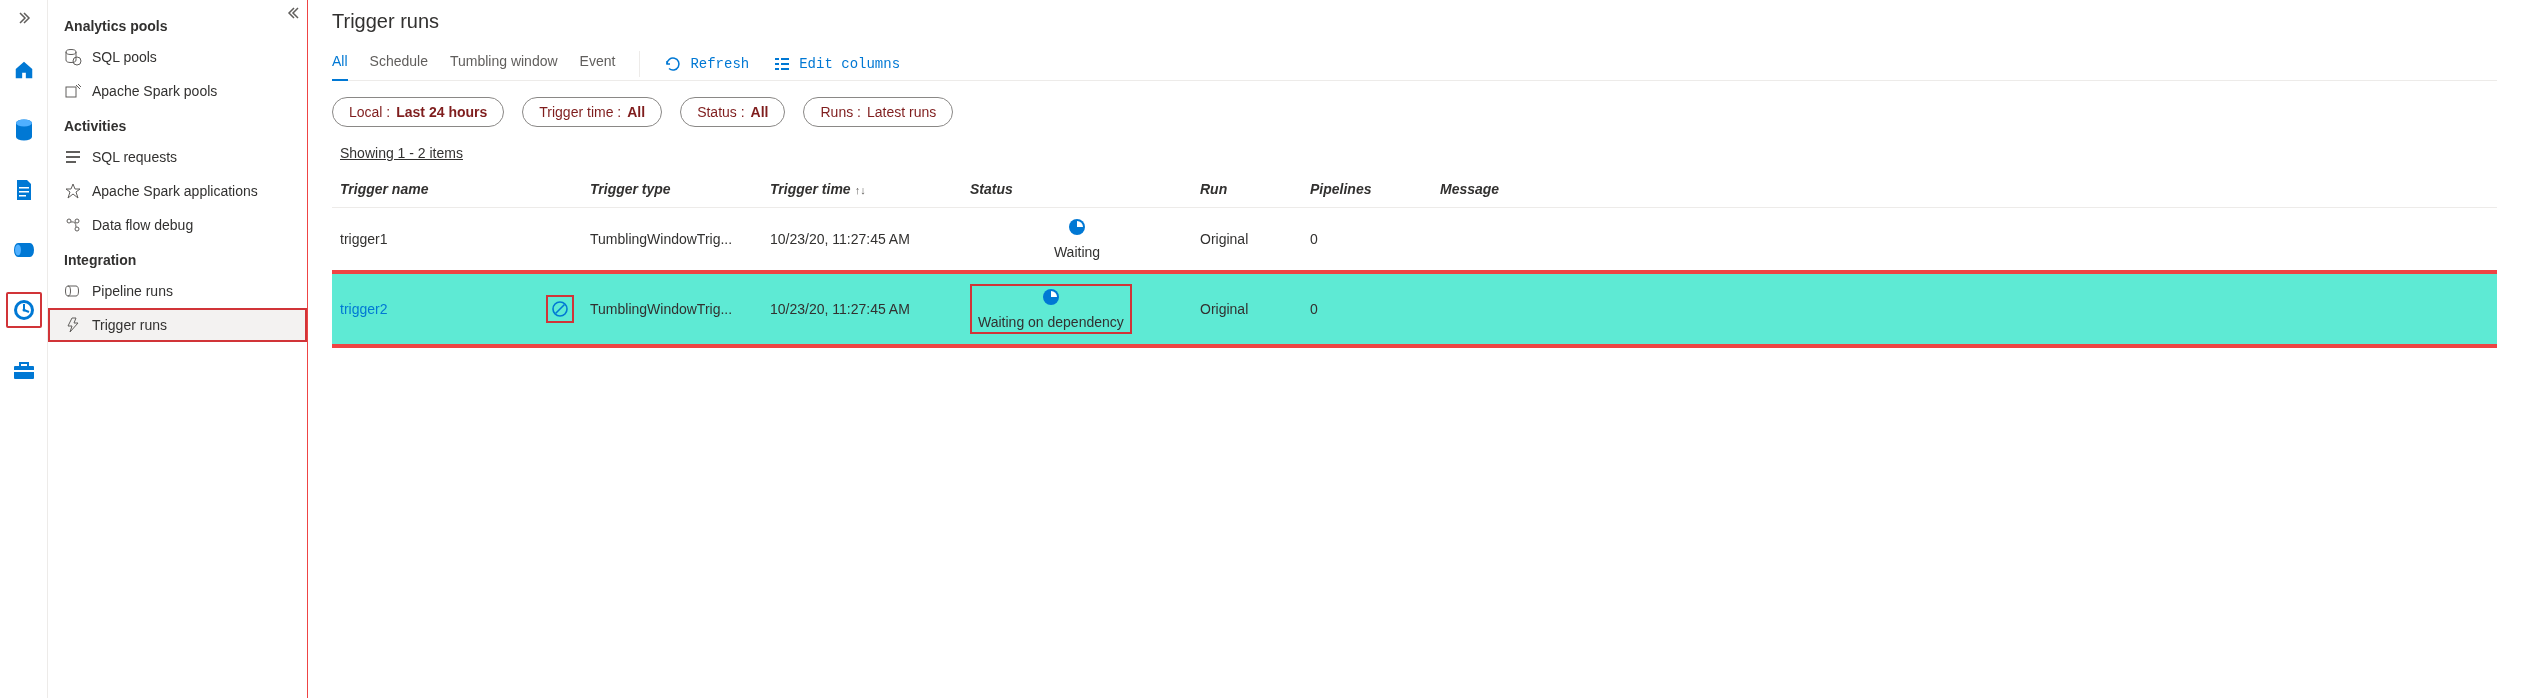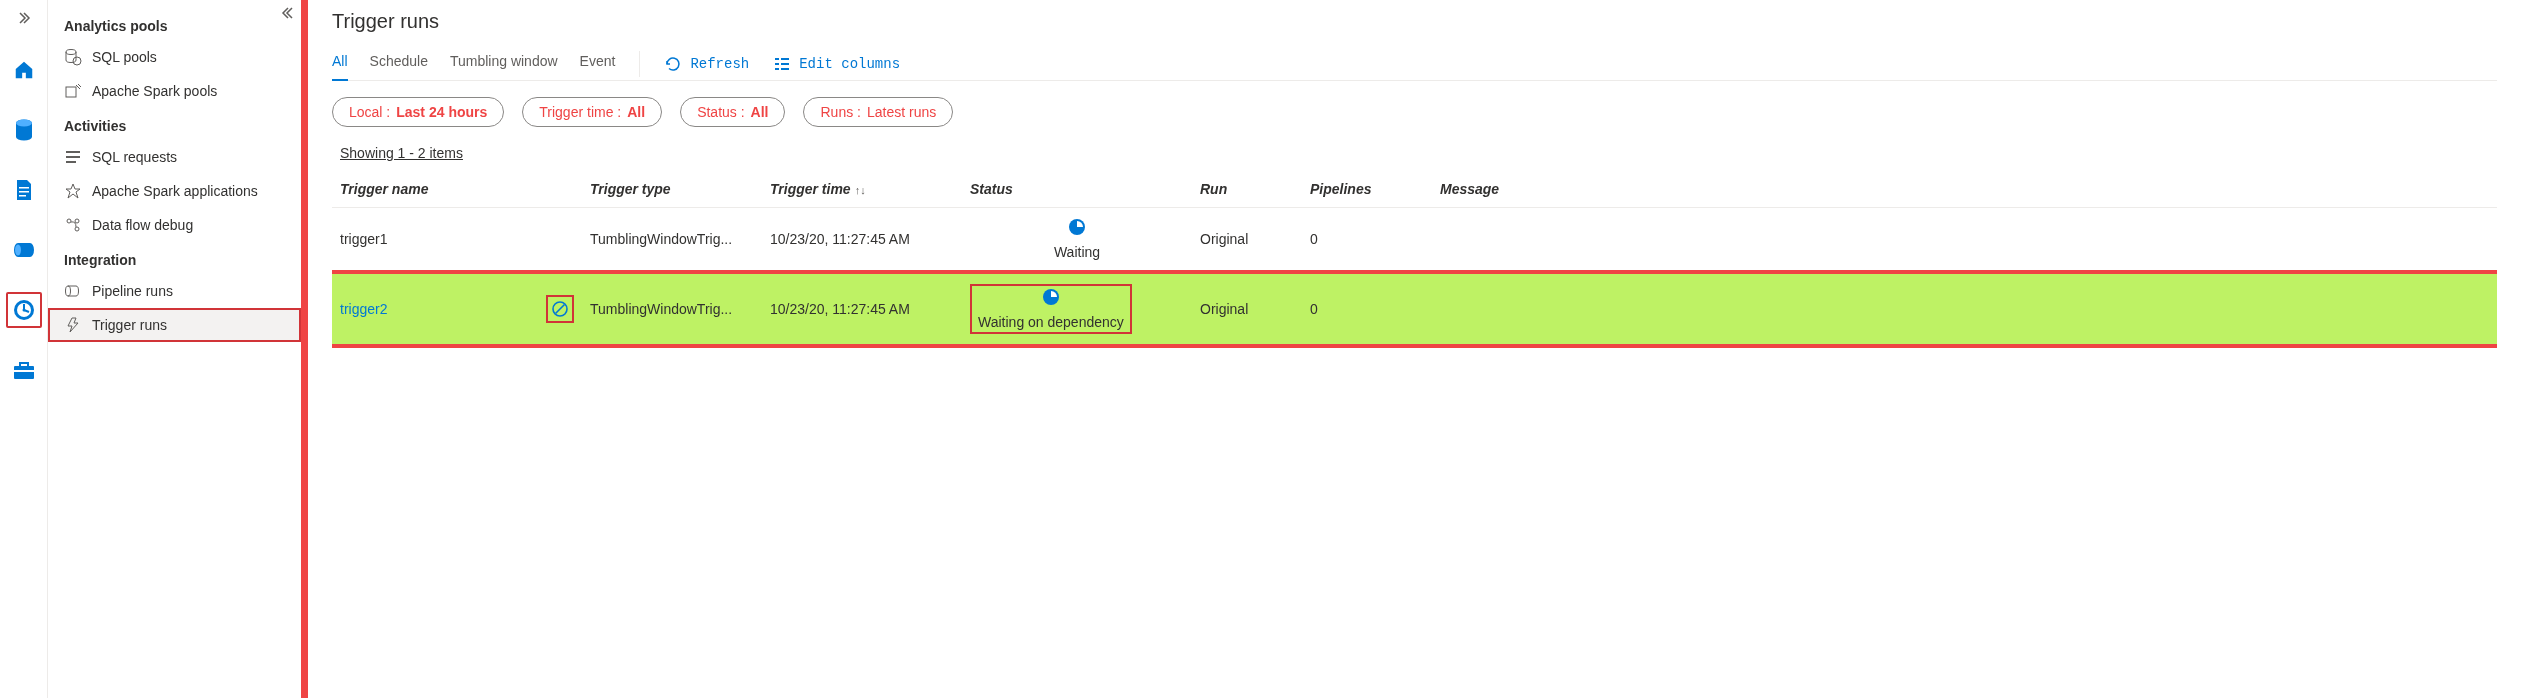--- a/index.html
+++ b/index.html
@@ -31,21 +31,21 @@
     display:flex; align-items:center; justify-content:center;
     border-radius: 2px;
     cursor:pointer;
   }
   .rail-selected {
     border: 2px solid #d13438;
   }
   
   .sidebar {
     width: 260px;
-    border-right: 7px solid #ef4444;
+    border-right: 1px solid #ef4444;
     padding: 8px 0 0 0;
     position: relative;
   }
   .sidebar-collapse {
     position: absolute; right: 6px; top: 6px;
     cursor:pointer;
     font-size: 18px; color:#605e5c;
   }
   .sb-group-title {
     font-weight: 600;
@@ -89,21 +89,21 @@
   }
   .action-icon { width:18px; height:18px; display:flex; align-items:center; justify-content:center; }
   
   .filters-row { display:flex; gap:18px; margin-bottom:18px; flex-wrap:wrap; }
   .pill {
     border:1px solid #8a8886;
     border-radius: 20px;
     padding: 6px 16px;
     cursor:pointer;
     display:flex; gap:6px; align-items:center;
-    color:#ef4444;
+    color:#7f1d1d;
     font-size:14px;
   }
   .pill .bold { font-weight:600; }
   .items-count { margin: 4px 0 10px 8px; color:#323130;text-decoration:underline; }
   
   table { width:100%; border-collapse: collapse; table-layout: fixed; }
   thead th {
     text-align:left;
     font-weight:600;
     padding: 10px 8px;
@@ -114,21 +114,21 @@
     text-overflow: ellipsis;
     font-style: italic;
   }
   tbody td {
     padding: 10px 8px;
     border-bottom: 4px solid #ef4444;
     white-space: nowrap;
     overflow: hidden;
     text-overflow: ellipsis;
   }
-  tbody tr.selected { background:#bef264; }
+  tbody tr.selected { background:#5eead4; }
   .link-text { color:#0078d4; cursor:pointer; }
   .status-cell { display:flex; align-items:center; gap:8px;flex-direction:column; }
   .status-icon {
     width:18px; height:18px;
   }
   .status-box { border:2px solid #d13438; padding:2px 6px; display:inline-flex; align-items:center; gap:8px; }
   .stop-box { border:2px solid #d13438; padding:2px; display:inline-flex; align-items:center; justify-content:center; width:28px; height:28px; }
   .sort-arrows { font-size:11px; color:#605e5c; margin-left:4px; }
   svg { display:block; }
 </style>

